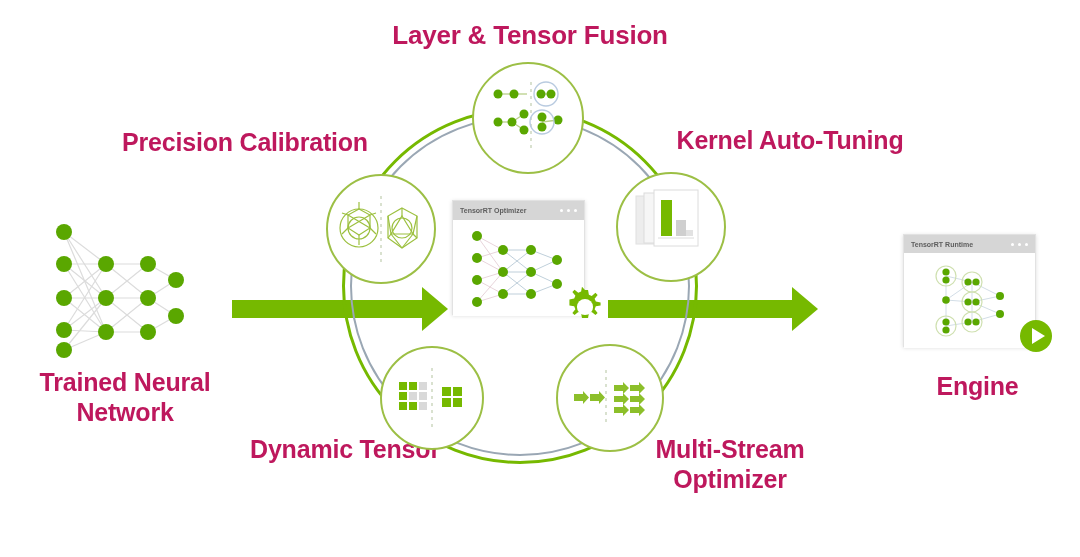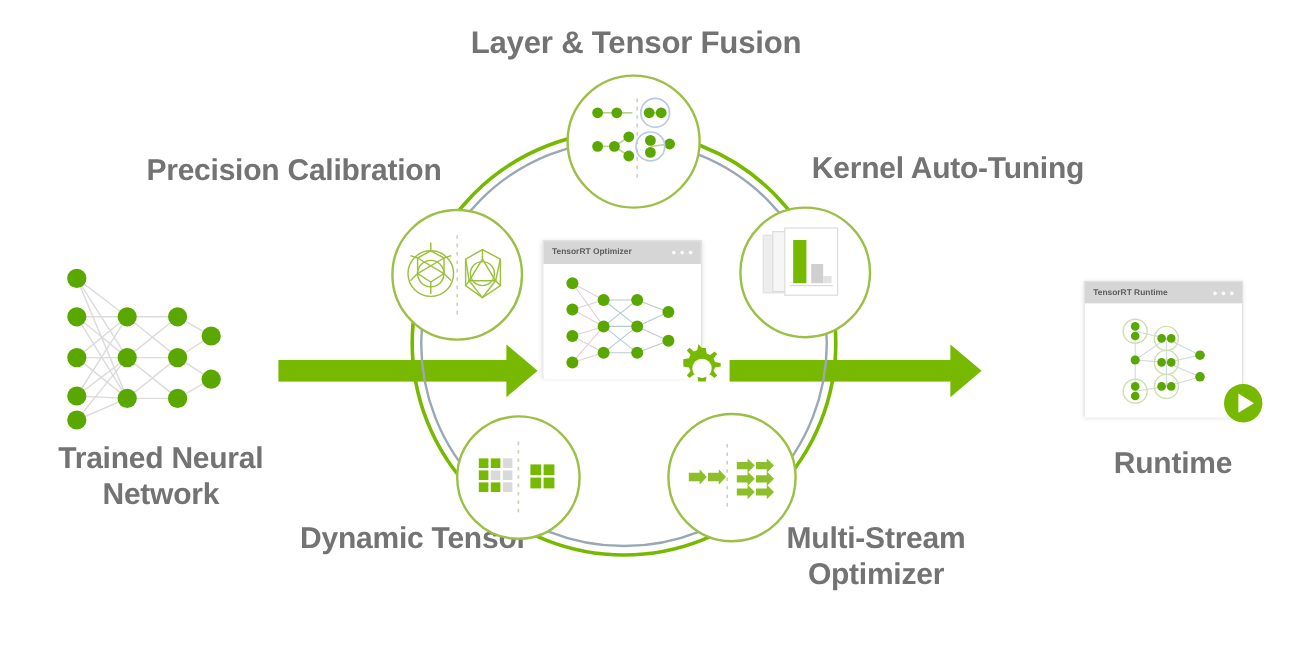--- a/index.html
+++ b/index.html
@@ -1,20 +1,20 @@
 <!DOCTYPE html>
 <html><head>
 <meta charset="utf-8">
 <style>
   html,body{margin:0;padding:0;background:#ffffff;}
   body{width:1080px;height:557px;position:relative;overflow:hidden;
        font-family:"Liberation Sans","DejaVu Sans",sans-serif;color:#1a1a1a;}
   .stage{position:absolute;left:0;top:0;width:1080px;height:557px;}
   .lbl{position:absolute;text-align:center;font-weight:700;line-height:1.18;
-       color:#737373;letter-spacing:-0.2px;}
+       color:#be185d;letter-spacing:-0.2px;}
   .lbl.big{font-size:26px;}
   .lbl.side{font-size:25px;}
 
   
   .ring{position:absolute;border-radius:50%;box-sizing:border-box;}
   #ring-outer{left:342px;top:108px;width:356px;height:356px;border:3px solid #76b900;}
   #ring-inner{left:350px;top:116px;width:340px;height:340px;border:2px solid #9aa7b4;}
 
   
   .node-circle{position:absolute;border-radius:50%;background:#ffffff;
@@ -71,27 +71,27 @@
 
   <div class="lbl side" style="left:215px;top:435px;width:260px;">
     <div>Dynamic Tensor</div>
   </div>
 
   <div class="lbl side" style="left:605px;top:435px;width:250px;text-align:center;">
     <div>Multi-Stream</div>
     <div>Optimizer</div>
   </div>
 
-  <div class="lbl side" style="left:11px;top:368px;width:222px;padding-left:12px;">
+  <div class="lbl side" style="left:2px;top:368px;width:222px;padding-left:12px;">
     <div>Trained Neural</div>
     <div>Network</div>
   </div>
 
   <div class="lbl side" style="left:875px;top:372px;width:205px;">
-    <div>Runtime</div>
+    <div>Engine</div>
   </div>
 
   <svg style="position:absolute;left:38px;top:220px;" width="160" height="140" viewBox="0 0 160 140">
     <g stroke="#d8d8d8" stroke-width="1.2" fill="none" opacity="0.9">
       <line x1="26" y1="12" x2="68" y2="44"></line>
         <line x1="26" y1="12" x2="68" y2="78"></line>
       <line x1="26" y1="12" x2="68" y2="112"></line>
       <line x1="26" y1="44" x2="68" y2="44"></line>
         <line x1="26" y1="44" x2="68" y2="78"></line>
       <line x1="26" y1="44" x2="68" y2="112"></line>

